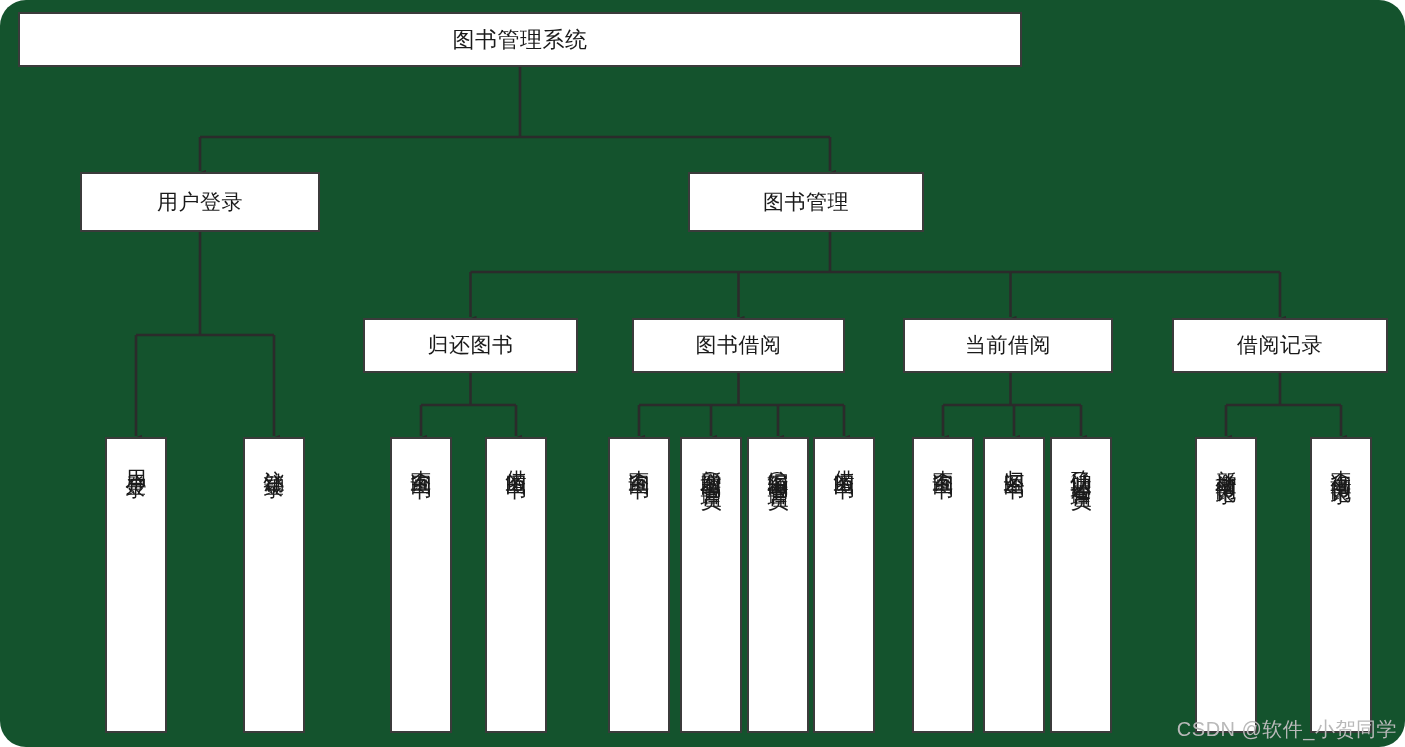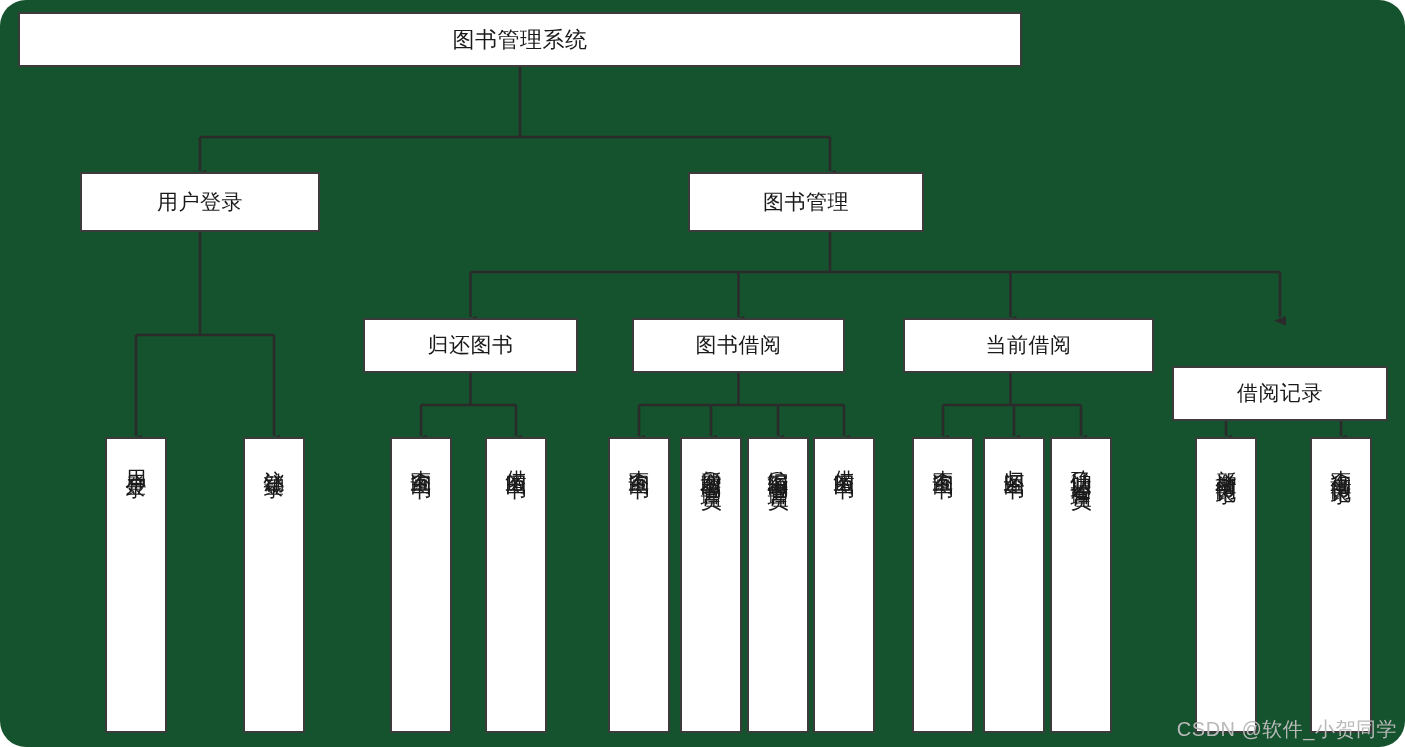--- a/index.html
+++ b/index.html
@@ -122,24 +122,24 @@
       </div>
       <div class="node" style="left: 688px; top: 172px; width: 236px; height: 60px;">
         <span class="node-label">图书管理</span>
       </div>
       <div class="node" style="left: 363px; top: 318px; width: 215px; height: 55px;">
         <span class="node-label">归还图书</span>
       </div>
       <div class="node" style="left: 632px; top: 318px; width: 213px; height: 55px;">
         <span class="node-label">图书借阅</span>
       </div>
-      <div class="node" style="left: 903px; top: 318px; width: 251px; height: 55px;">
+      <div class="node" style="left: 903px; top: 318px; width: 210px; height: 55px;">
         <span class="node-label">当前借阅</span>
       </div>
-      <div class="node" style="left: 1172px; top: 318px; width: 216px; height: 55px; margin-top: 48px;">
+      <div class="node" style="left: 1172px; top: 318px; width: 216px; height: 55px;">
         <span class="node-label">借阅记录</span>
       </div>
       <div class="node vertical" style="left: 105px; top: 437px; width: 62px; height: 296px;">
         <span class="node-label">用户登录</span>
       </div>
       <div class="node vertical" style="left: 243px; top: 437px; width: 62px; height: 296px;">
         <span class="node-label">注销登录</span>
       </div>
       <div class="node vertical" style="left: 390px; top: 437px; width: 62px; height: 296px;">
         <span class="node-label">查询图书</span>

